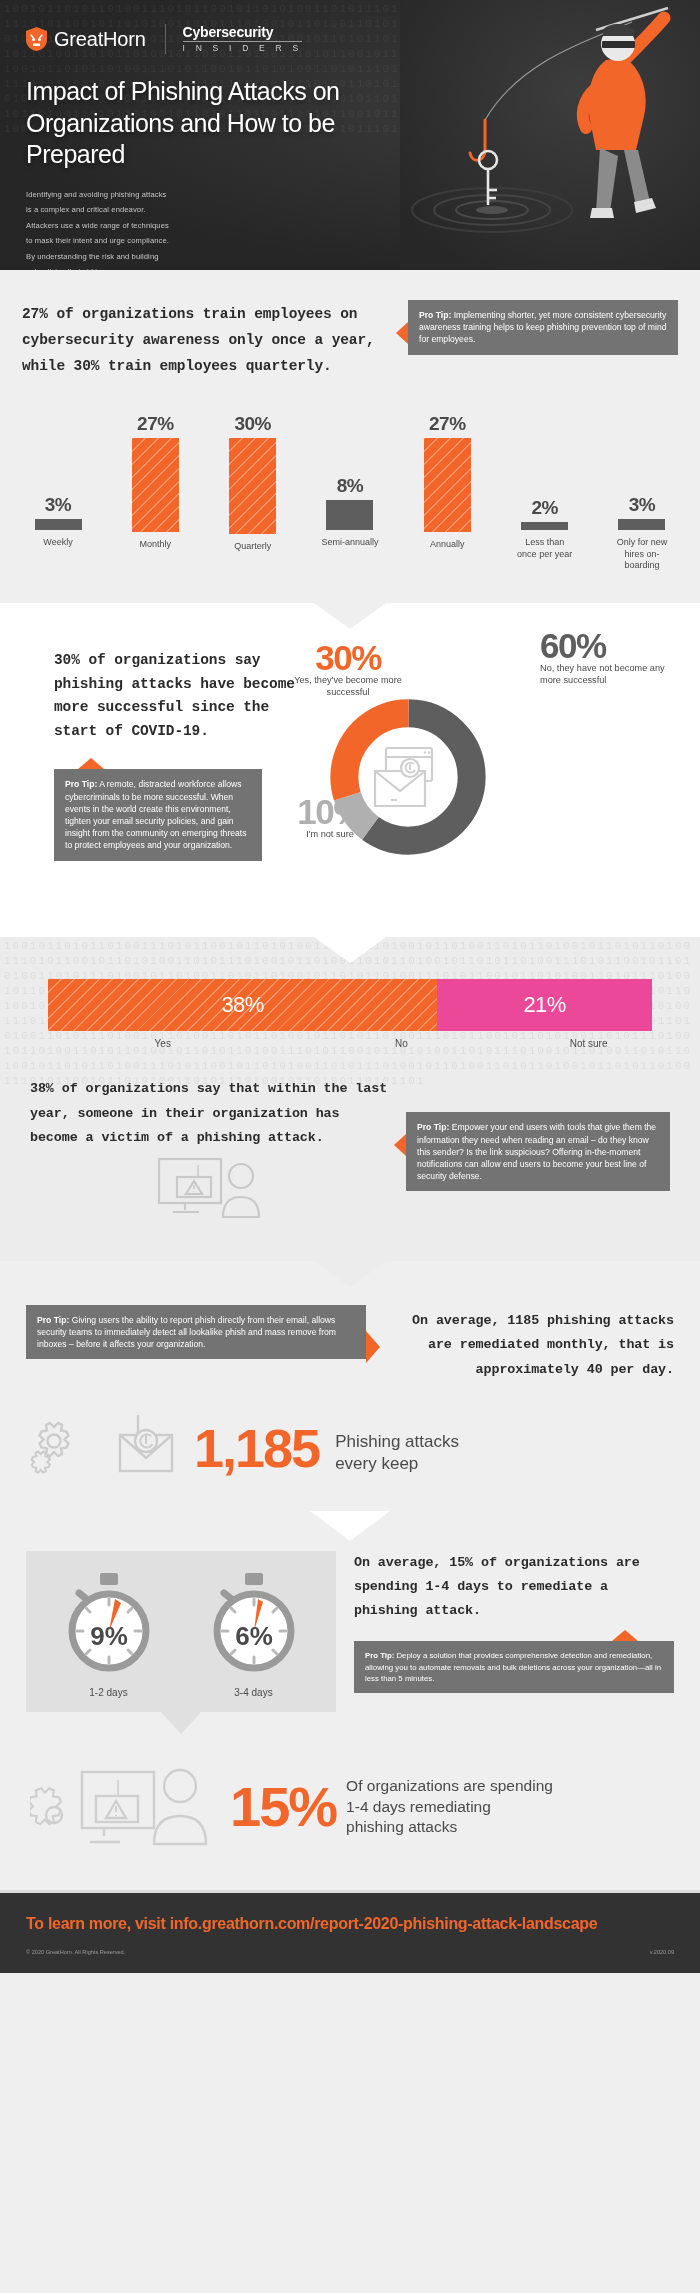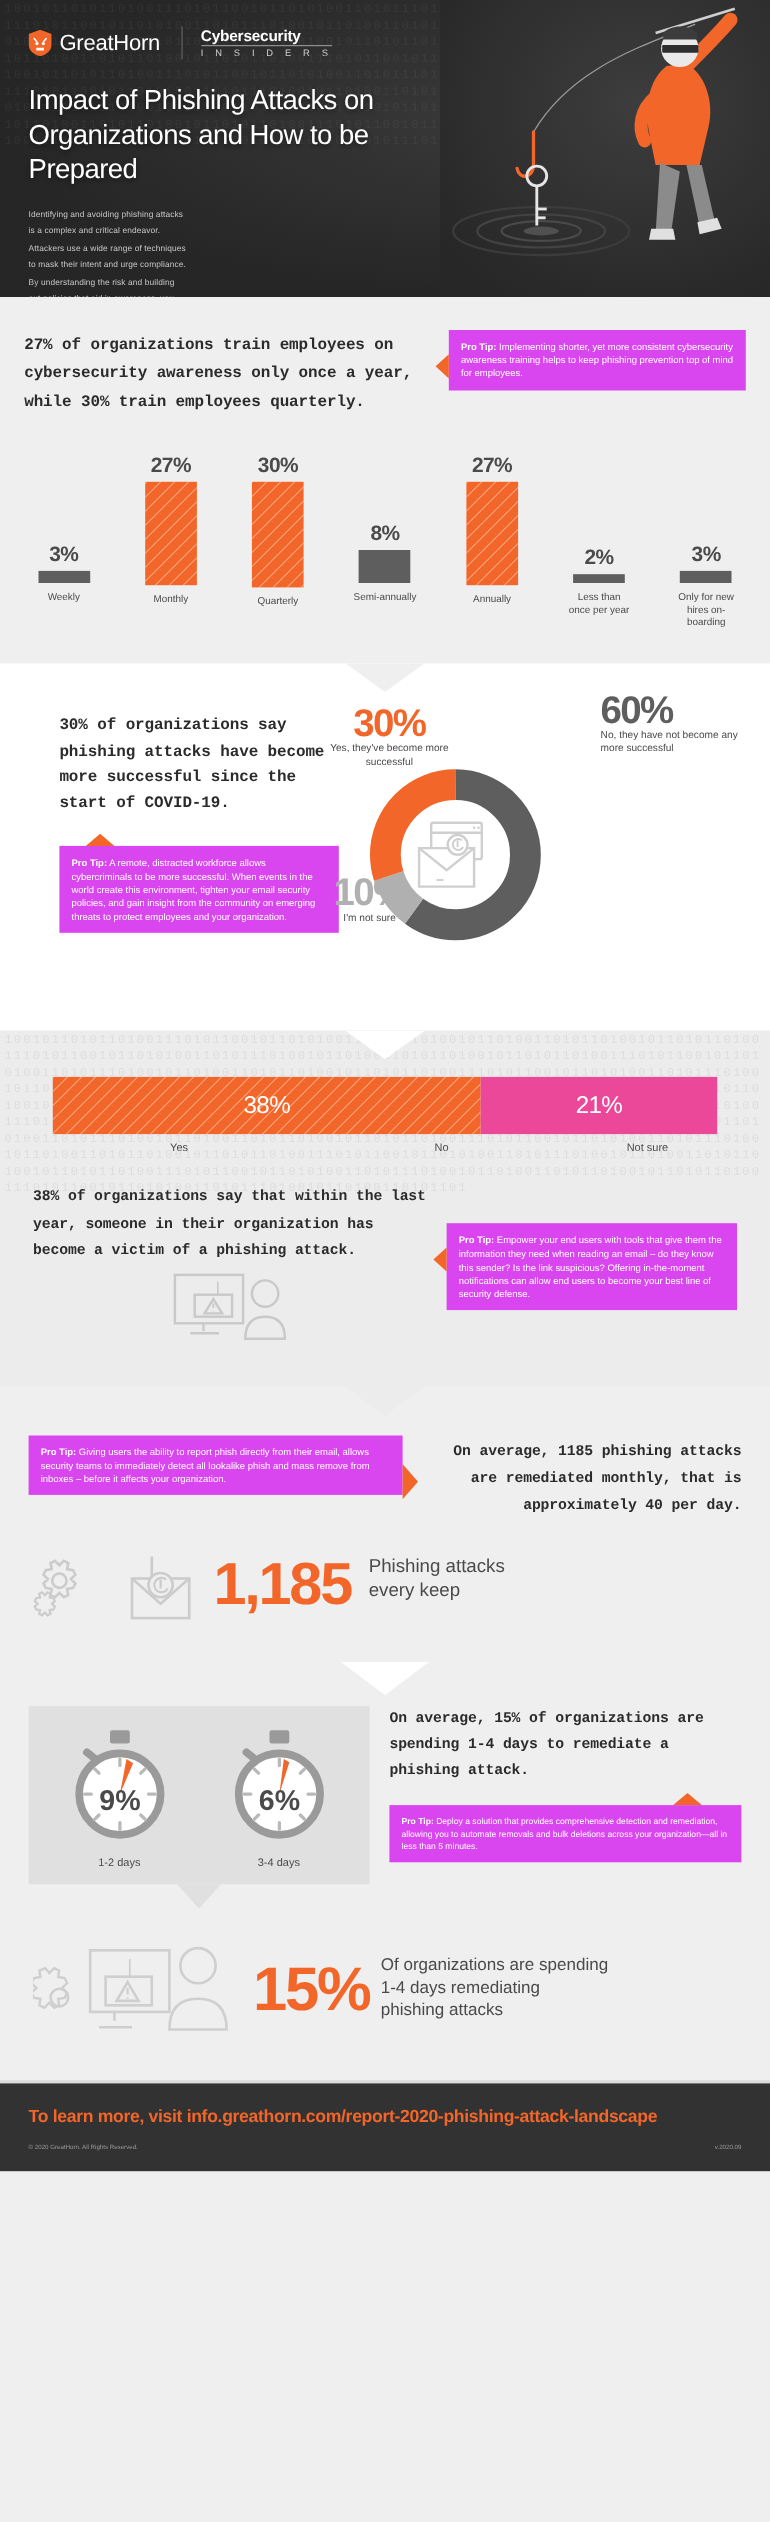--- a/index.html
+++ b/index.html
@@ -68,21 +68,21 @@
   
   .stat-text {
     font-family:Liberation Mono, monospace;
     font-weight:700;
     font-size:14.5px;
     line-height:1.62;
     color:#2b2b2b;
     letter-spacing:-.1px;
   }
   .protip {
-    background:#d946ef; color:#fff; position:relative;
+    background:#737373; color:#fff; position:relative;
     font-size:8.6px; line-height:1.42; padding:9px 11px;
   }
   .protip b { font-weight:700; }
   .protip .tail-left {
     position:absolute; left:-12px; top:22px;
     width:0;height:0;border-top:11px solid transparent;border-bottom:11px solid transparent;
     border-right:12px solid #f2662a;
   }
   .protip .tail-right {
     position:absolute; right:-14px; top:26px;
@@ -120,21 +120,21 @@
   }
   .bar.gray { background:#5e5e5e; background-image:none; }
   .bar-lab { font-size:9px; color:#4a4a4a; text-align:center; margin-top:7px;
              line-height:1.25; height:26px; }
 
   
   .s2 { padding:46px 0 38px 0; }
   .s2-wrap { display:flex; padding:0 26px;margin-left:28px; }
   .s2-left { flex:0 0 248px; }
   .s2-left .stat-text { font-size:14.5px; line-height:1.62; }
-  .s2-tip { margin-top:26px; width:254px; }
+  .s2-tip { margin-top:26px; width:208px; }
   .s2-right { flex:1; position:relative; height:250px; }
   .donut-holder { position:absolute; left:22px; top:44px; }
   .pct-big { font-family:"Liberation Sans Narrow","Liberation Sans",sans-serif;
              font-weight:700; font-size:35px; line-height:.95; letter-spacing:-1.5px; }
   .pct-cap { font-size:9.2px; line-height:1.3; color:#4a4a4a; }
   .lbl-30 { position:absolute; left:-18px; top:-8px; text-align:center; width:128px; }
   .lbl-30 .pct-big { color:#f2662a; }
   .lbl-60 { position:absolute; left:238px; top:-20px; width:130px; }
   .lbl-60 .pct-big { color:#5e5e5e; }
   .lbl-10 { position:absolute; left:-32px; top:146px; width:120px; text-align:center; }
@@ -158,21 +158,21 @@
   .s3-low .left .stat-text { font-size:13.4px; line-height:1.82; }
   .s3-low .right { flex:1; }
   .s3-icon { display:flex; justify-content:center; margin-top:4px; }
 
   
   .s4 { padding:44px 0 36px 0; }
   .s4-top { display:flex; padding:0 26px; gap:20px; align-items:flex-start; }
   .s4-tip { flex:0 0 340px; font-size:8px; line-height:1.45; }
   .s4-right { flex:1; text-align:right; padding-top:4px; }
   .s4-right .stat-text { font-size:13.4px; line-height:1.85; }
-  .s4-fig { display:flex; align-items:flex-start; gap:16px; padding:0 30px; margin-top:30px; }
+  .s4-fig { display:flex; align-items:flex-end; gap:16px; padding:0 30px; margin-top:30px; }
   .num-1185 { font-family:"Liberation Sans Narrow","Liberation Sans",sans-serif;
               font-weight:700; font-size:54px; color:#f2662a; letter-spacing:-2px; line-height:1; }
   .num-cap { font-size:17px; color:#4a4a4a; line-height:1.28; }
 
   
   .s5 { padding:40px 0 34px 0; }
   .s5-top { display:flex; padding:0 26px; gap:18px; align-items:flex-start; }
   .clockbox { flex:0 0 310px; background:#e0e0e0; padding:18px 10px 14px; position:relative; }
   .clockbox .ptr { position:absolute; left:50%; transform:translateX(-50%); bottom:-22px;
                    width:0;height:0;border-left:20px solid transparent;border-right:20px solid transparent;

